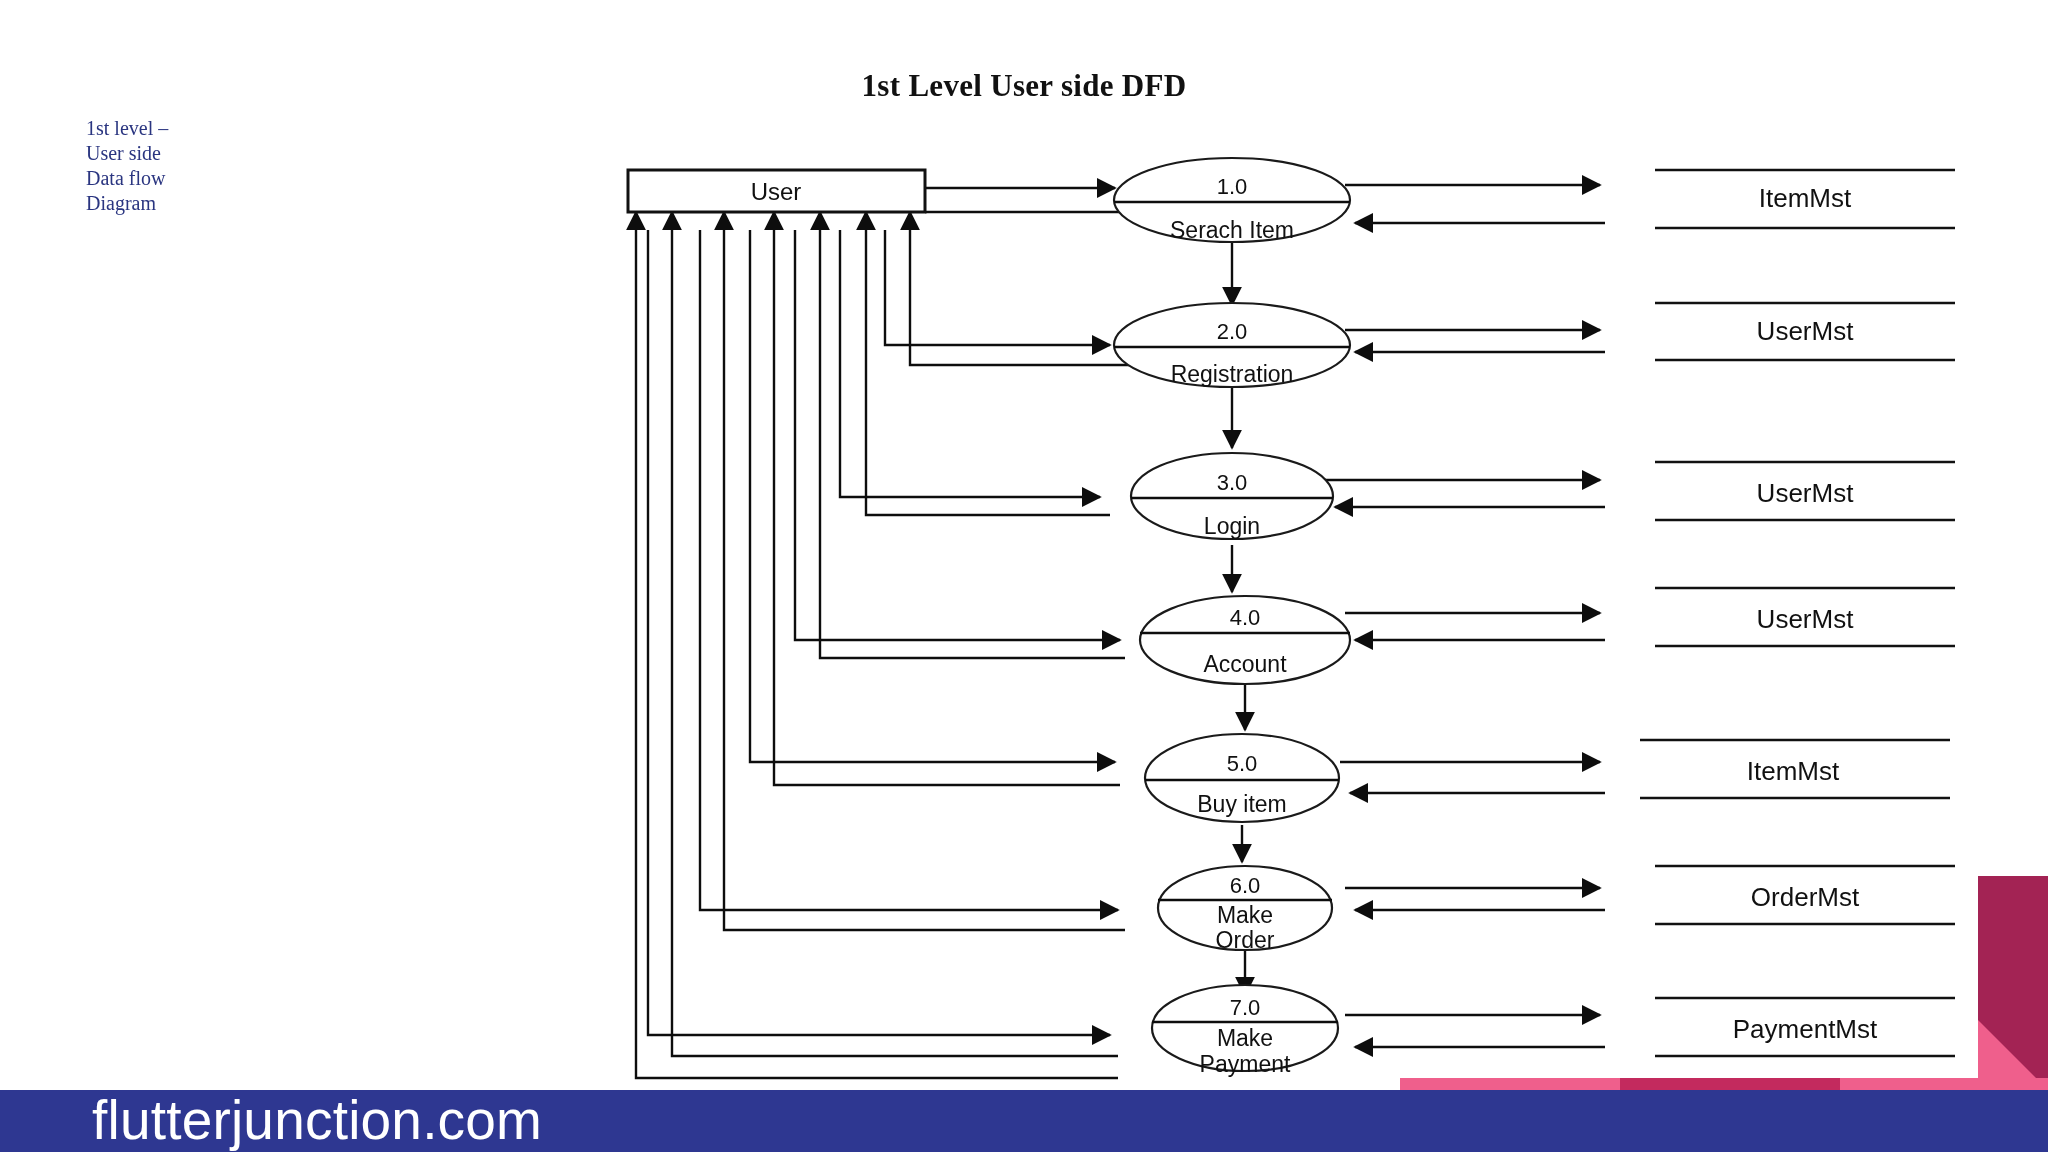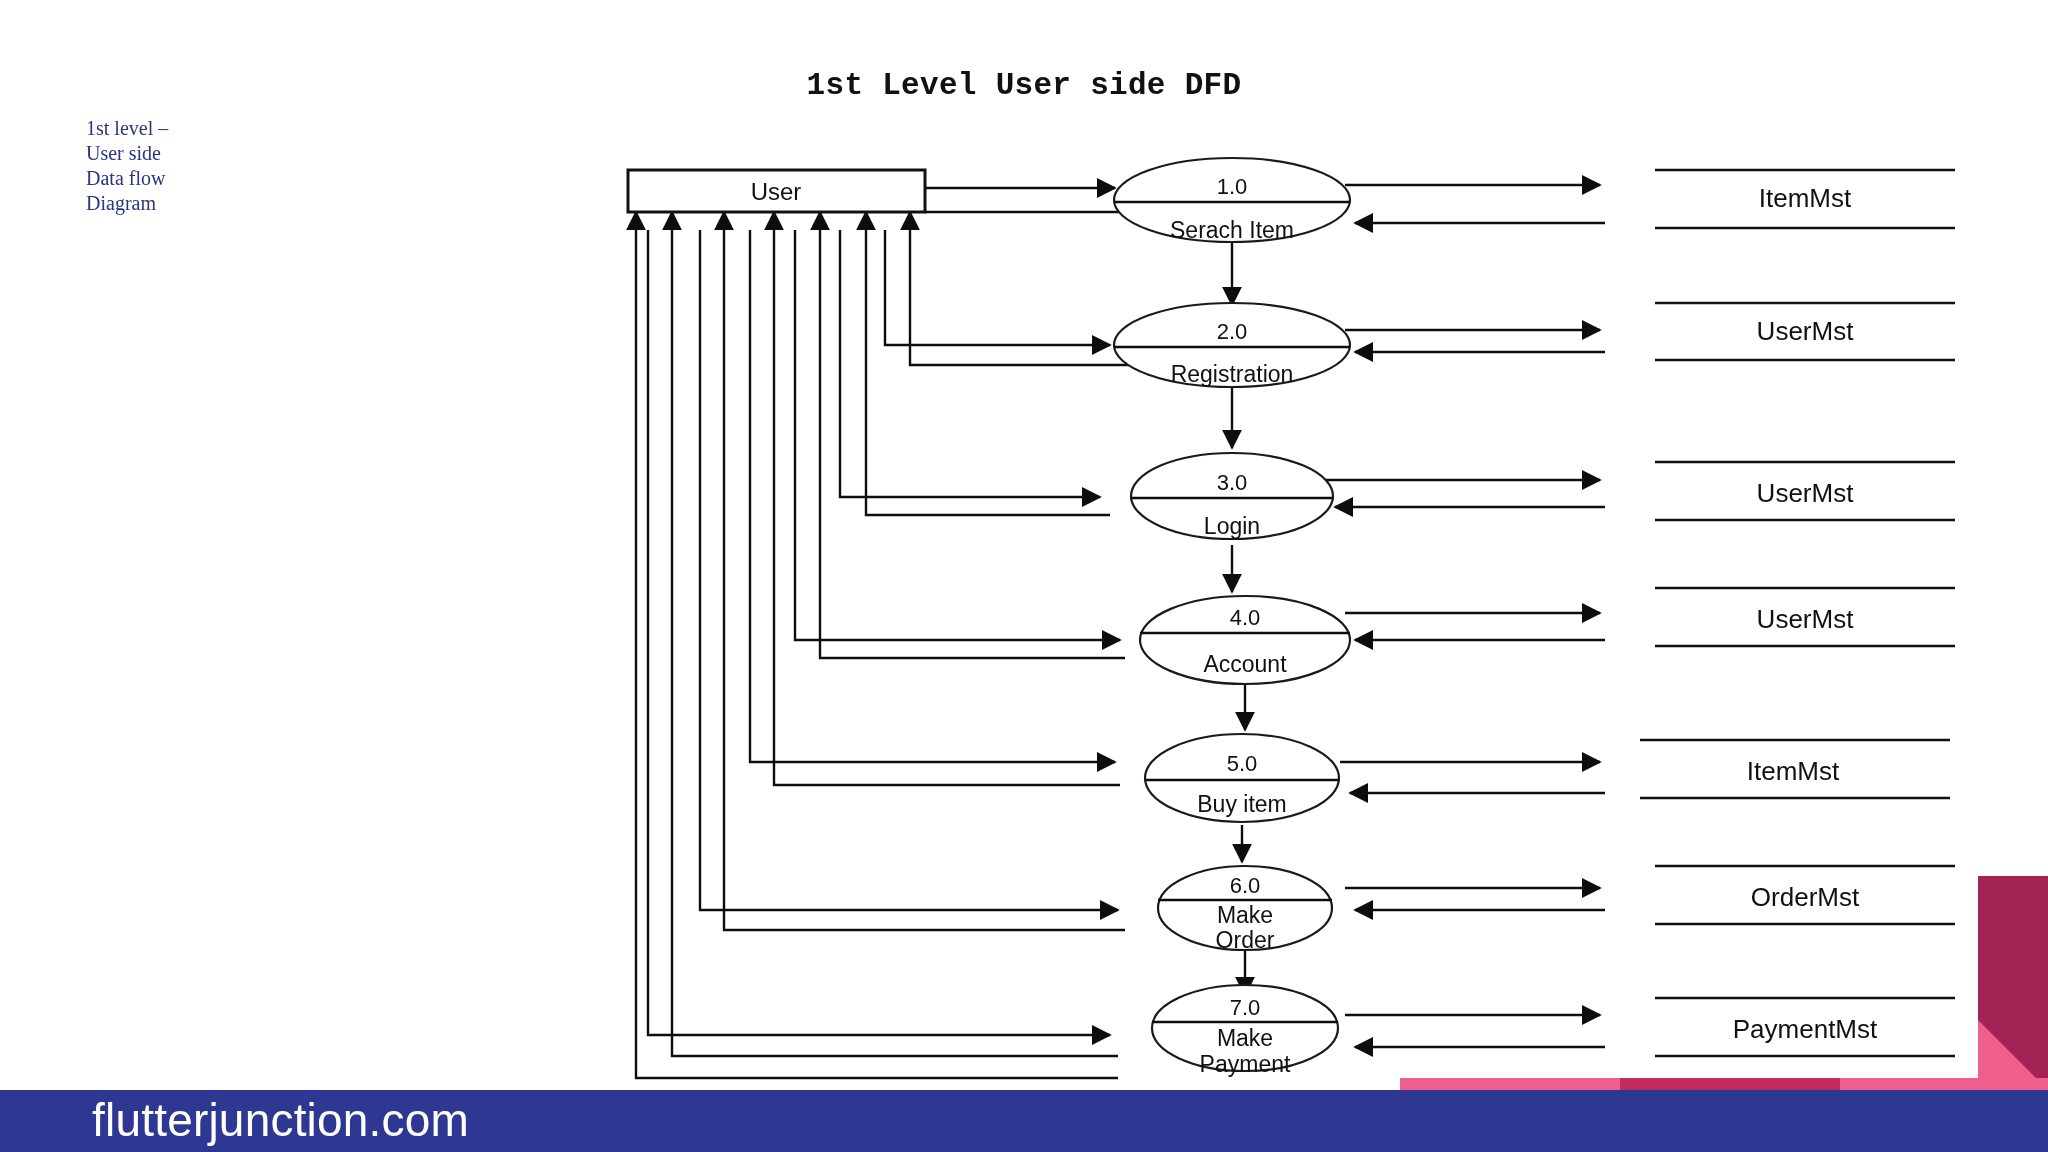--- a/index.html
+++ b/index.html
@@ -33,21 +33,21 @@
   
   #diagram-title {
     position: absolute;
     left: 0; right: 0;
     top: 68px;
     text-align: center;
     font-size: 31px;
     font-weight: bold;
     color: #111111;
     letter-spacing: 0.3px;
-    font-family: Liberation Mono, monospace;
+    font-family: Liberation Serif, serif;
   }
   
   #deco-layer {
     position: absolute;
     left: 0; top: 0;
     width: 2048px; height: 1152px;
     pointer-events: none;
   }
   
   #dfd-svg {
@@ -88,21 +88,21 @@
     width: 2048px;
     height: 62px;
     background: #2e3791;
   }
   #footer-text {
     position: absolute;
     left: 92px;
     top: 50%;
     transform: translateY(-52%);
     color: #ffffff;
-    font-size: 46px;
+    font-size: 55px;
     font-family: "Liberation Sans", sans-serif;
     letter-spacing: 0.2px;
   }
 </style>
 </head>
 <body>
 
 <div id="slide">
 
   <svg id="deco-layer" viewBox="0 0 2048 1152" preserveAspectRatio="none" aria-hidden="true">

